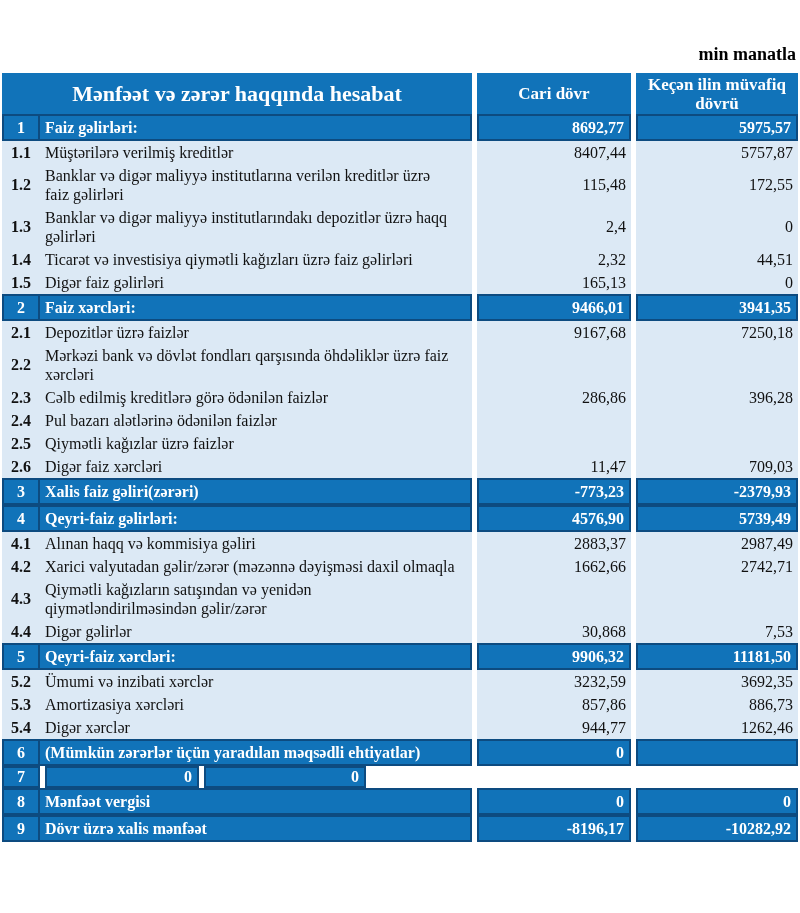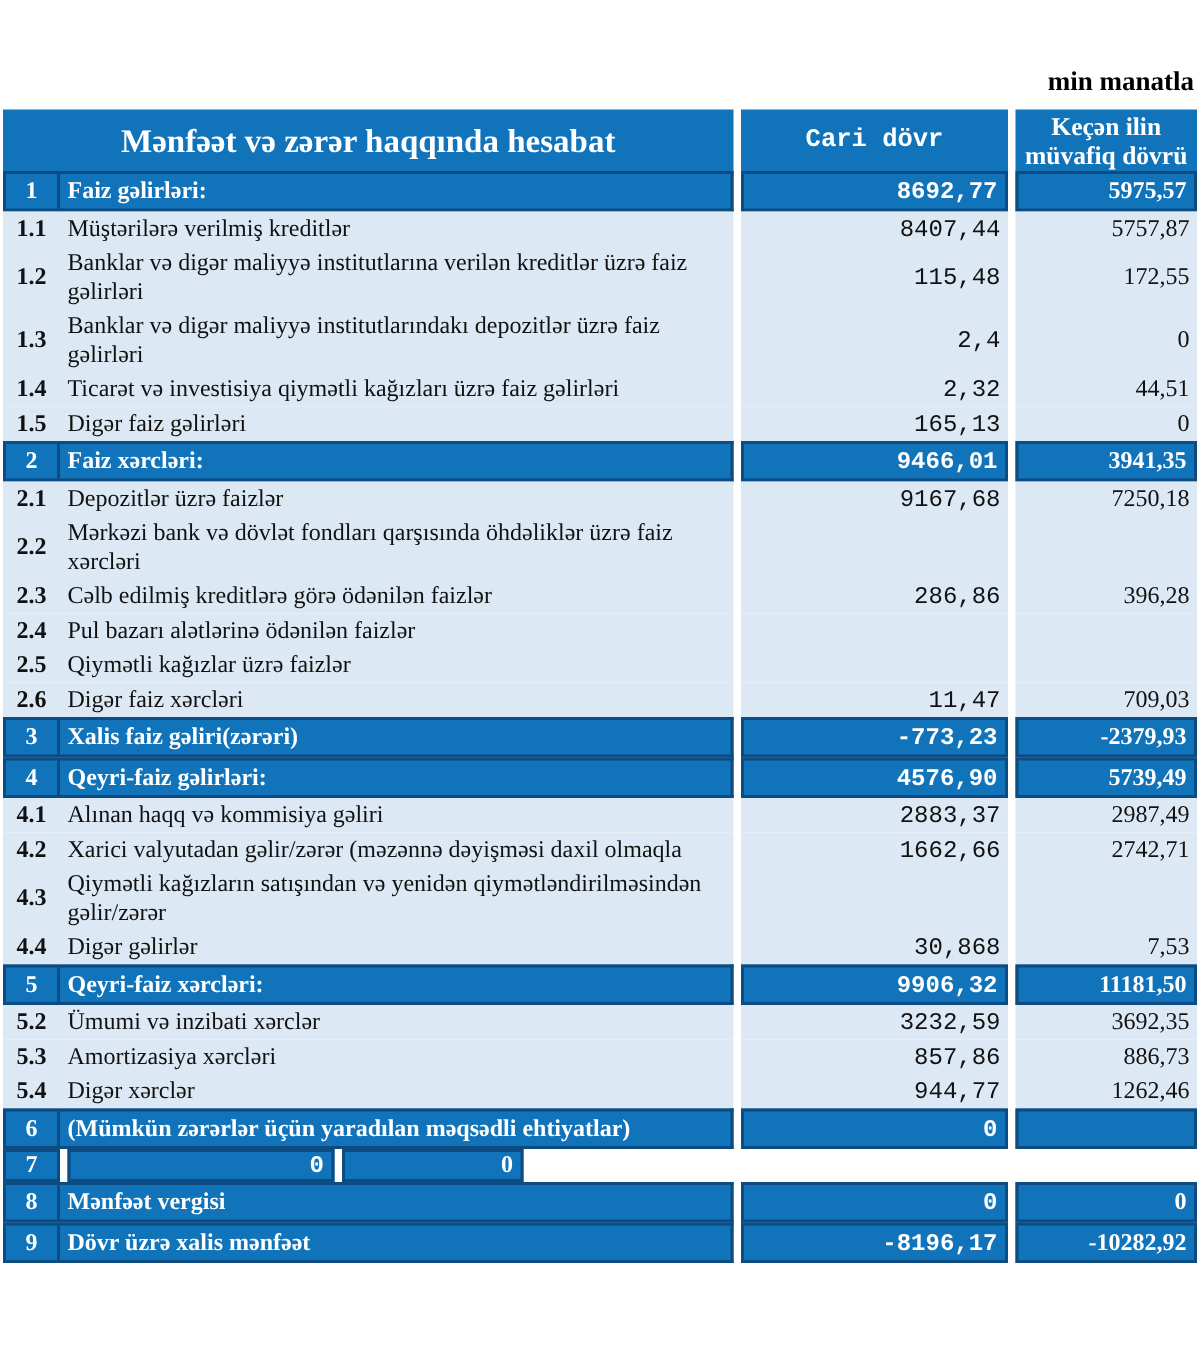--- a/index.html
+++ b/index.html
@@ -20,22 +20,22 @@
     text-align:right;font-weight:bold;font-size:18px;
     padding:0 2px 8px 0;color:#000;
   }
   
   .fin-table{width:100%;}
   .row{display:flex;align-items:stretch;margin-top:0;min-height:22px;}
   .cell{display:flex;align-items:center;}
   .c-num{width:38px;flex:none;justify-content:center;font-weight:bold;font-size:16px;}
   .c-label{flex:1;padding:2px 14px 2px 5px;line-height:19px;font-size:16px;}
   .c-val{flex:none;justify-content:flex-end;padding-right:5px;font-size:16px;}
-  .c-val1{width:178px;margin-left:5px;font-family:Liberation Mono, monospace;}
-  .c-val2{width:121px;margin-left:5px;}
+  .c-val1{width:154px;margin-left:5px;}
+  .c-val2{width:162px;margin-left:5px;}
   
   .head{min-height:41px;}
   .head .cell{background:var(--blue);color:#ffffff;font-weight:bold;}
   .c-title{flex:1;justify-content:center;text-align:center;font-size:22px;padding:2px 6px;}
   .head .c-val{justify-content:center;text-align:center;padding:1px 4px;
     font-size:17px;line-height:19px;}
   
   .item .cell{background:var(--light);}
   .item .c-label,.item .c-val{color:var(--ink);}
   
@@ -75,21 +75,21 @@
     <div class="cell c-val c-val2">5757,87</div>
   </div>
         <div class="row item">
     <div class="cell c-num">1.2</div>
     <div class="cell c-label">Banklar və digər maliyyə institutlarına verilən kreditlər üzrə faiz gəlirləri</div>
     <div class="cell c-val c-val1">115,48</div>
     <div class="cell c-val c-val2">172,55</div>
   </div>
         <div class="row item">
     <div class="cell c-num">1.3</div>
-    <div class="cell c-label">Banklar və digər maliyyə institutlarındakı depozitlər üzrə faiz gəlirləri</div>
+    <div class="cell c-label">Banklar və digər maliyyə institutlarındakı depozitlər üzrə haqq gəlirləri</div>
     <div class="cell c-val c-val1">2,4</div>
     <div class="cell c-val c-val2">0</div>
   </div>
         <div class="row item">
     <div class="cell c-num">1.4</div>
     <div class="cell c-label">Ticarət və investisiya qiymətli kağızları üzrə faiz gəlirləri</div>
     <div class="cell c-val c-val1">2,32</div>
     <div class="cell c-val c-val2">44,51</div>
   </div>
         <div class="row item">

